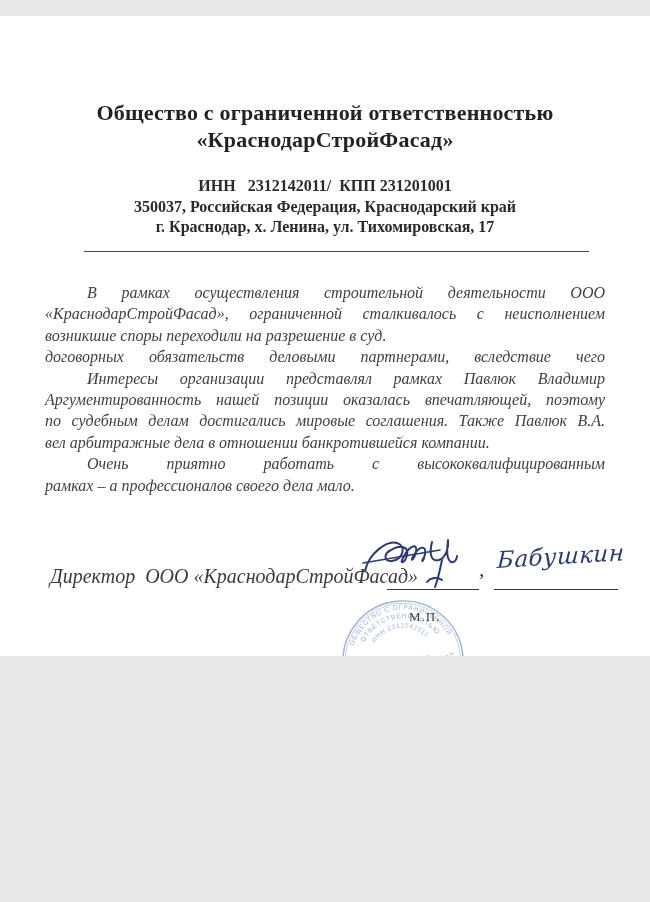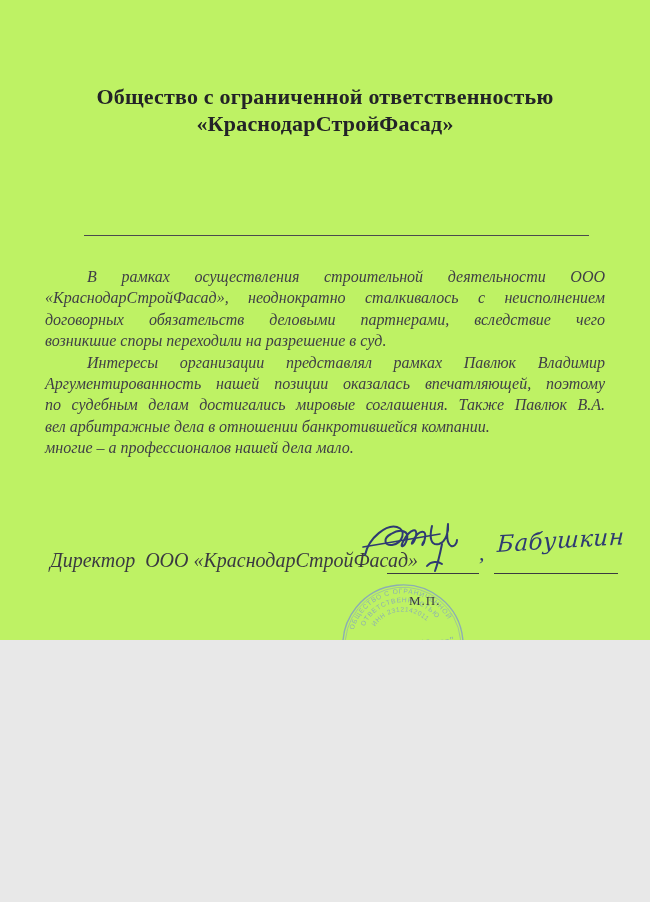--- a/index.html
+++ b/index.html
@@ -1,20 +1,20 @@
 <!DOCTYPE html>
 <html><head>
 <meta charset="utf-8">
 <style>
   html,body { margin:0; padding:0; background:#e8e8e8; }
   .page {
     position: relative;
     width: 650px; height: 640px;
-    margin: 0 auto;
-    background: #bef264;
+    margin: 16px auto;
+    background: #ffffff;
     font-family: "Liberation Serif", serif;
     overflow: hidden;
   }
   
   .header {
     position: absolute; top: 83px; left: 40px; width: 570px;
     text-align: center; color: #232327;
   }
   .org-title { font-size: 22px; font-weight: bold; line-height: 27px; letter-spacing: .2px; }
   .header-info { margin-top: 23px; font-size: 16px; font-weight: bold; line-height: 20.5px; color: #2a2a2e; }
@@ -63,39 +63,45 @@
   .stamp { position: absolute; left: 339px; top: 581px; z-index: 2; opacity: .78; }
 </style>
 </head>
 <body>
 
 <div class="page">
 
   <div class="header">
     <div class="org-title">Общество с ограниченной ответственностью</div>
     <div class="org-title">«КраснодарСтройФасад»</div>
+    <div class="header-info">
+      <div>ИНН&nbsp;&nbsp; 2312142011/&nbsp; КПП 231201001</div>
+      <div>350037, Российская Федерация, Краснодарский край</div>
+      <div>г. Краснодар, х. Ленина, ул. Тихомировская, 17</div>
+    </div>
   </div>
 
   <div class="divider"></div>
 
   <div class="letter-body">
       <div class="para">
         <div class="line first">В рамках осуществления строительной деятельности ООО</div>
-        <div class="line">«КраснодарСтройФасад», неоднократно сталкивалось с неисполнением</div>
+        <div class="line">«КраснодарСтройФасад», ограниченной сталкивалось с неисполнением</div>
+        <div class="line last">возникшие споры переходили  на разрешение в суд.</div>
         <div class="line">договорных обязательств деловыми партнерами, вследствие чего</div>
-        <div class="line last">возникшие споры переходили  на разрешение в суд.</div>
       </div>
       <div class="para">
         <div class="line first">Интересы организации представлял рамках Павлюк Владимир</div>
         <div class="line">Аргументированность нашей позиции оказалась впечатляющей, поэтому</div>
         <div class="line">по судебным делам достигались мировые соглашения. Также Павлюк В.А.</div>
         <div class="line last">вел арбитражные дела в отношении банкротившейся компании.</div>
       </div>
       <div class="para">
-        <div class="line last">многие – а профессионалов нашей дела мало.</div>
+        <div class="line first">Очень приятно работать с высококвалифицированным</div>
+        <div class="line last">рамках – а профессионалов своего дела мало.</div>
       </div>
     </div>
 
   <div class="sign-label">Директор&nbsp; ООО «КраснодарСтройФасад»</div>
 
   <svg class="sign-scribble" width="118" height="70" viewBox="0 0 118 70">
     <g fill="none" stroke="#2e3a72" stroke-width="2" stroke-linecap="round" stroke-linejoin="round">
       <path d="M5,42 C9,24 27,11 37,14 C47,17 43,30 32,32 C24,33 23,25 31,21 C41,15 49,18 47,26 C45,34 38,37 44,27 C50,16 58,14 56,23 C54,31 49,34 54,26 C59,17 67,16 65,25 C64,32 60,35 64,28"></path>
       <path stroke-width="1.6" d="M3,34 L80,21"></path>
       <path d="M72,13 C69,25 71,33 79,31 C86,29 89,18 88,11 C87,20 86,30 91,33 C94,34 97,31 97,27"></path>

